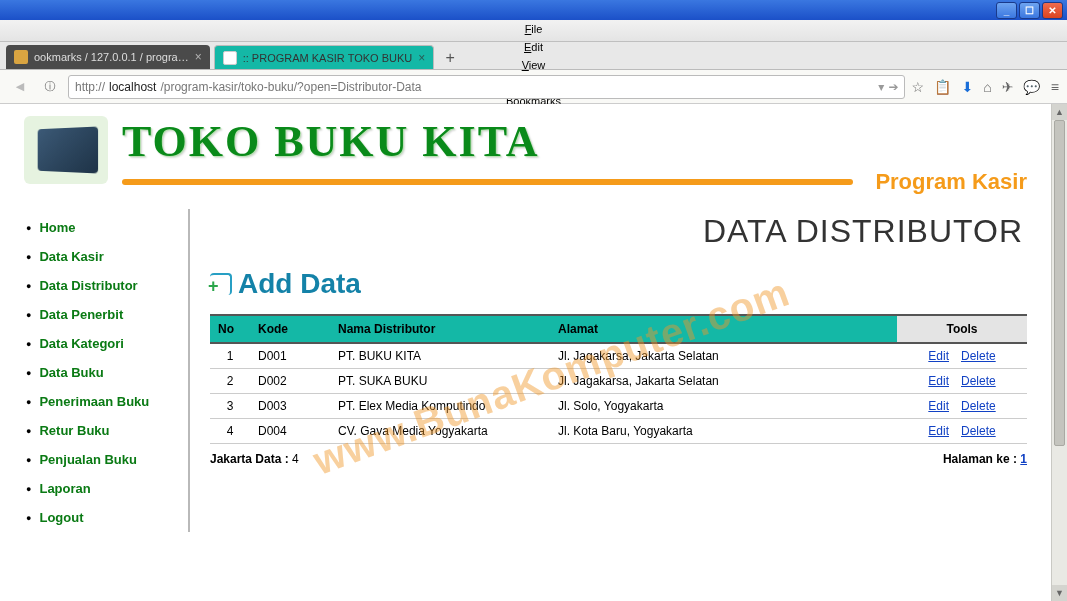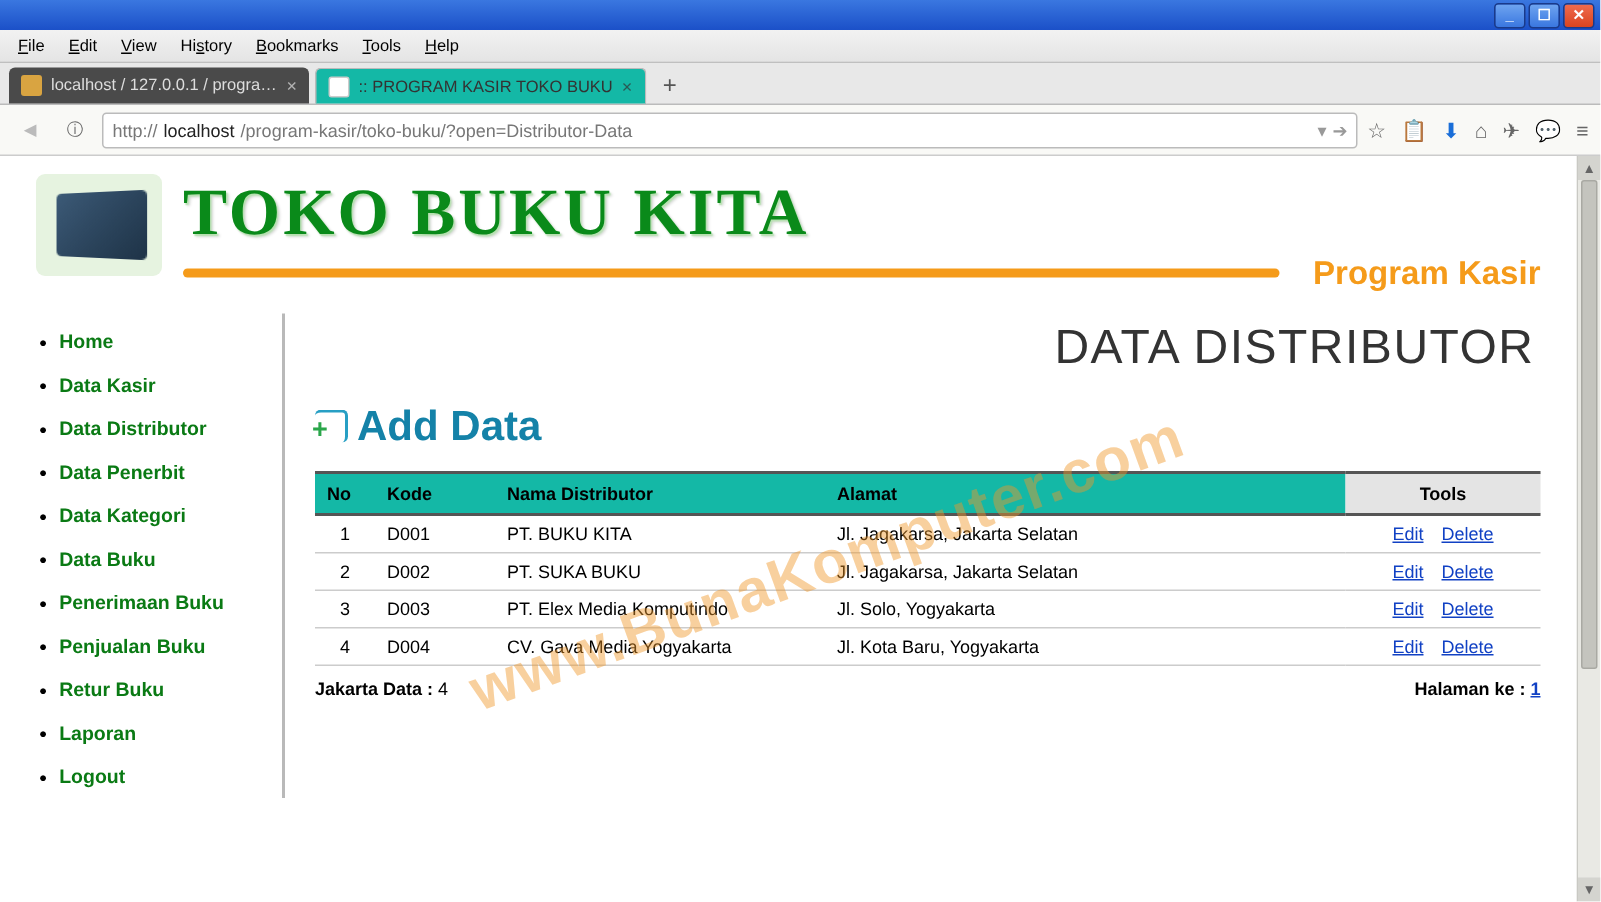--- a/index.html
+++ b/index.html
@@ -5,21 +5,21 @@
 * { box-sizing: border-box; margin: 0; padding: 0; }
 body { font-family: Tahoma, Arial, sans-serif; font-size: 11px; background: #fff; width: 1067px; height: 601px; overflow: hidden; position: relative; }
 
 
 .titlebar { height: 20px; background: linear-gradient(#3a77e0, #1b50c8); display: flex; justify-content: flex-end; align-items: center; padding: 0 4px; }
 .winbtn { width: 21px; height: 17px; margin-left: 2px; border: 1px solid #1a3a8a; border-radius: 3px; display: flex; align-items: center; justify-content: center; font-size: 10px; color: #fff; font-weight: bold; cursor: pointer; }
 .winbtn.min, .winbtn.max { background: linear-gradient(#6ea4f0,#3a77e0); }
 .winbtn.close { background: linear-gradient(#f06b4e,#d94420); }
 
 
-.menubar { height: 22px; background: linear-gradient(#f2f2f2,#e4e4e4); border-bottom: 1px solid #bfbfbf; display: flex; align-items: center; padding: 0 4px; font-size: 11px; }
+.menubar { height: 22px; background: linear-gradient(#f2f2f2,#e4e4e4); border-bottom: 1px solid #bfbfbf; display: flex; align-items: center; padding: 0 4px; font-size: 11px; flex-direction: column; }
 .menubar span { padding: 3px 8px; cursor: pointer; }
 .menubar u { text-decoration: underline; }
 
 
 .tabstrip { height: 28px; background: #e8e8e8; display: flex; align-items: flex-end; padding: 0 6px; gap: 4px; border-bottom: 1px solid #bbb; }
 .tab { height: 24px; min-width: 200px; background: #4a4a4a; color: #ddd; display: flex; align-items: center; padding: 0 8px; border-radius: 4px 4px 0 0; font-size: 11px; gap: 6px; }
 .tab.active { background: #14b8a6; color: #333; border: 1px solid #bbb; border-bottom: none; }
 .tab .favicon { width: 14px; height: 14px; background: #d9a441; border-radius: 2px; }
 .tab.active .favicon { background: #fff; border:1px solid #ccc; }
 .tab .tabx { margin-left: auto; cursor: pointer; font-size: 12px; opacity: .7; }
@@ -93,21 +93,21 @@
   <span><u>V</u>iew</span>
   <span>Hi<u>s</u>tory</span>
   <span><u>B</u>ookmarks</span>
   <span><u>T</u>ools</span>
   <span><u>H</u>elp</span>
 </div>
 
 <div class="tabstrip">
   <div class="tab">
     <span class="favicon"></span>
-    <span>localhost / 127.0.0.1 / progra…</span>
+    <span>ookmarks / 127.0.0.1 / progra…</span>
     <span class="tabx">×</span>
   </div>
   <div class="tab active">
     <span class="favicon"></span>
     <span>:: PROGRAM KASIR TOKO BUKU</span>
     <span class="tabx">×</span>
   </div>
   <div class="newtab">+</div>
 </div>
 
@@ -158,22 +158,22 @@
   <div class="mainwrap">
     <nav class="sidebar">
       <ul id="sidelist">
           <li>Home</li>
           <li>Data Kasir</li>
           <li>Data Distributor</li>
           <li>Data Penerbit</li>
           <li>Data Kategori</li>
           <li>Data Buku</li>
           <li>Penerimaan Buku</li>
+          <li>Retur Buku</li>
           <li>Penjualan Buku</li>
-          <li>Retur Buku</li>
           <li>Laporan</li>
           <li>Logout</li>
         </ul>
     </nav>
     <div class="content">
       <div class="pgtitle">DATA DISTRIBUTOR</div>
 
       <div class="addrow">
         <span class="plusicon"></span>
         <span class="lbl">Add Data</span>

